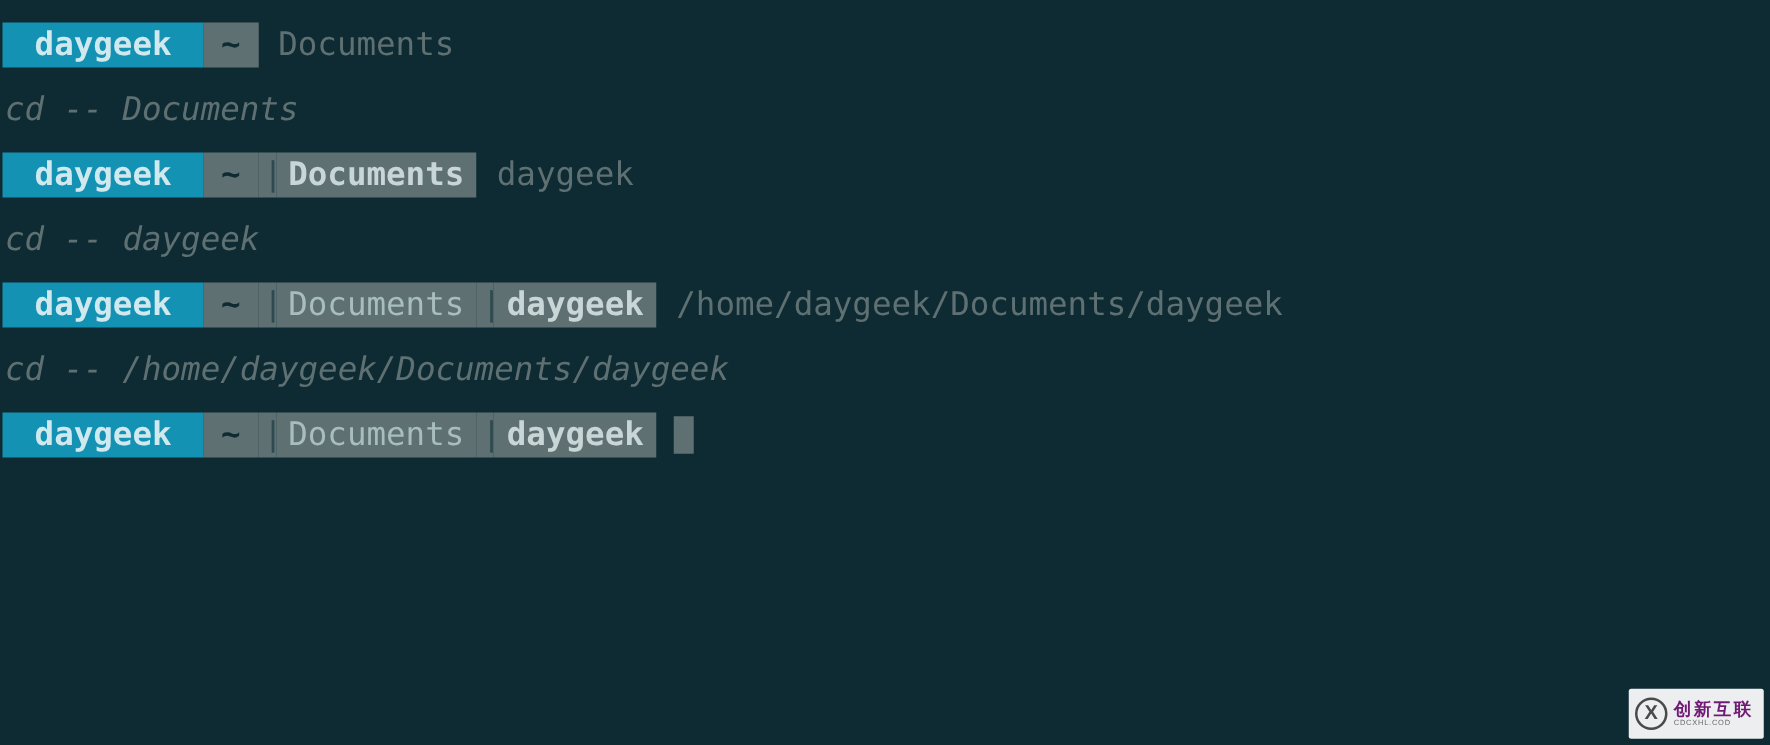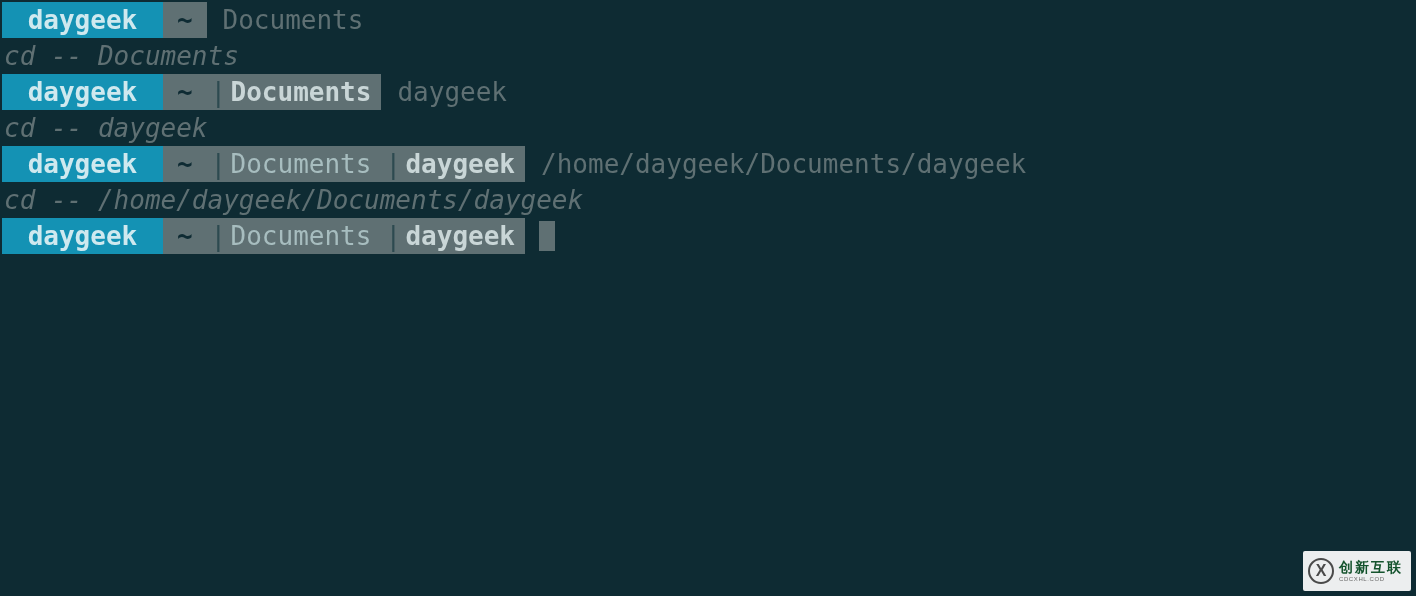--- a/index.html
+++ b/index.html
@@ -15,20 +15,21 @@
     position: relative;
   }
   .terminal {
     padding: 2px 0 0 2px;
     white-space: pre;
   }
   .row {
     display: flex;
     align-items: stretch;
     height: 36px;
+    margin-top: 16px;
   }
   .seg {
     display: inline-flex;
     align-items: center;
     padding: 0 10px;
     height: 100%;
   }
   .seg-user {
     background: #1492b4;
     color: #cfe9ef;
@@ -106,21 +107,21 @@
     position: relative;
   }
   .wm-txt {
     display: flex;
     flex-direction: column;
     line-height: 1;
   }
   .wm-big {
     font-size: 14px;
     font-weight: 800;
-    color: #14532d;
+    color: #701a75;
     letter-spacing: 2px;
   }
   .wm-small {
     font-size: 6px;
     color: #6a6a6a;
     letter-spacing: 0.6px;
     margin-top: 2px;
   }
 </style>
 </head>

